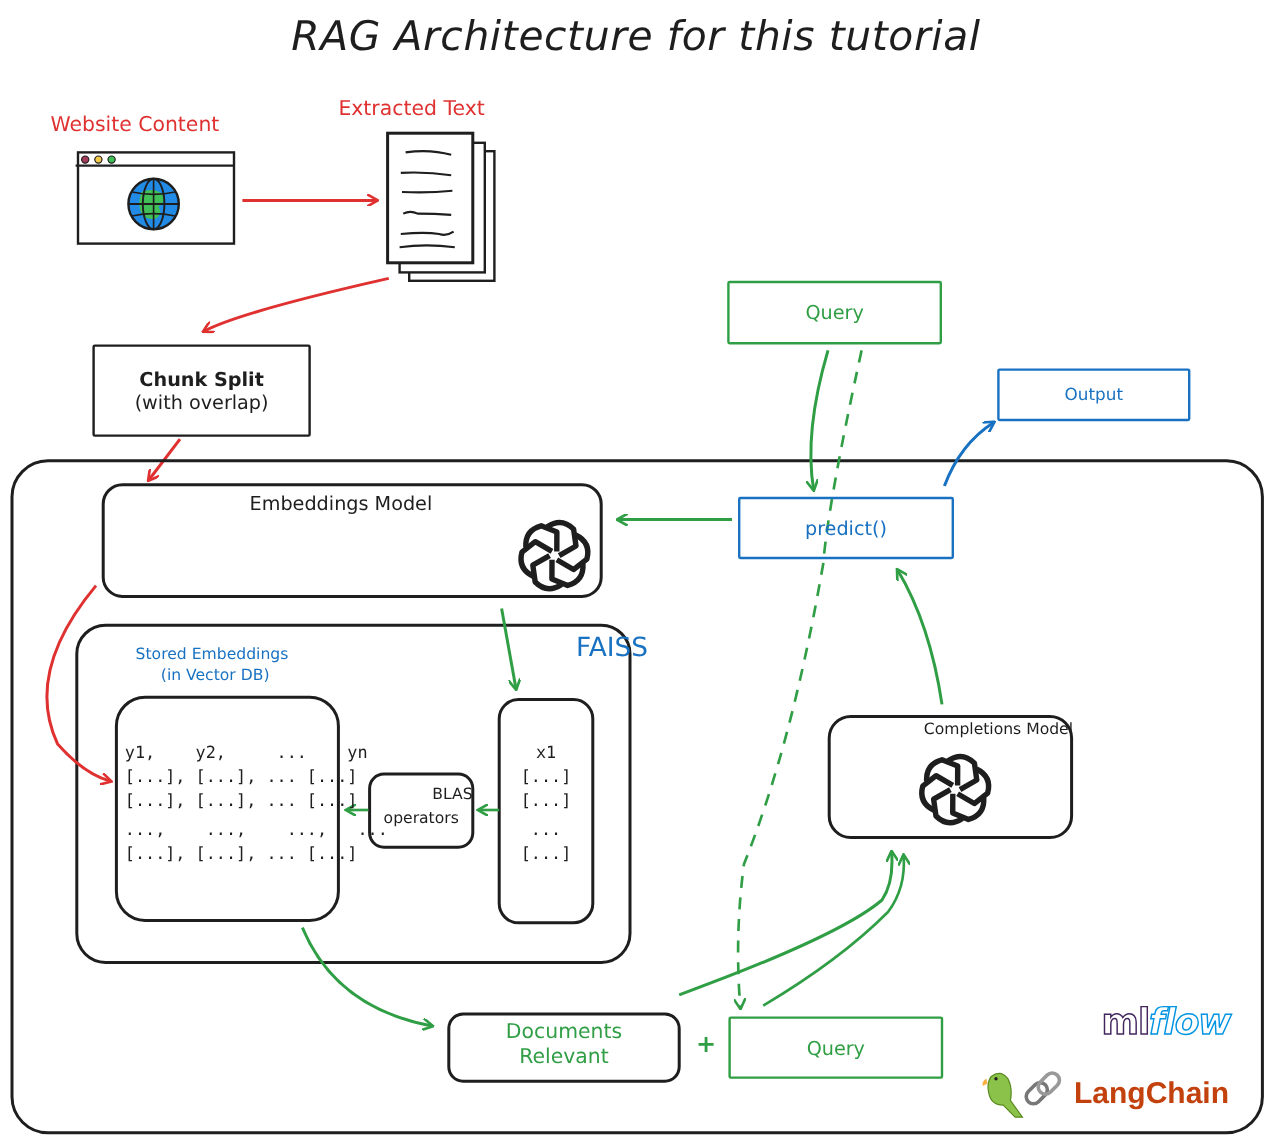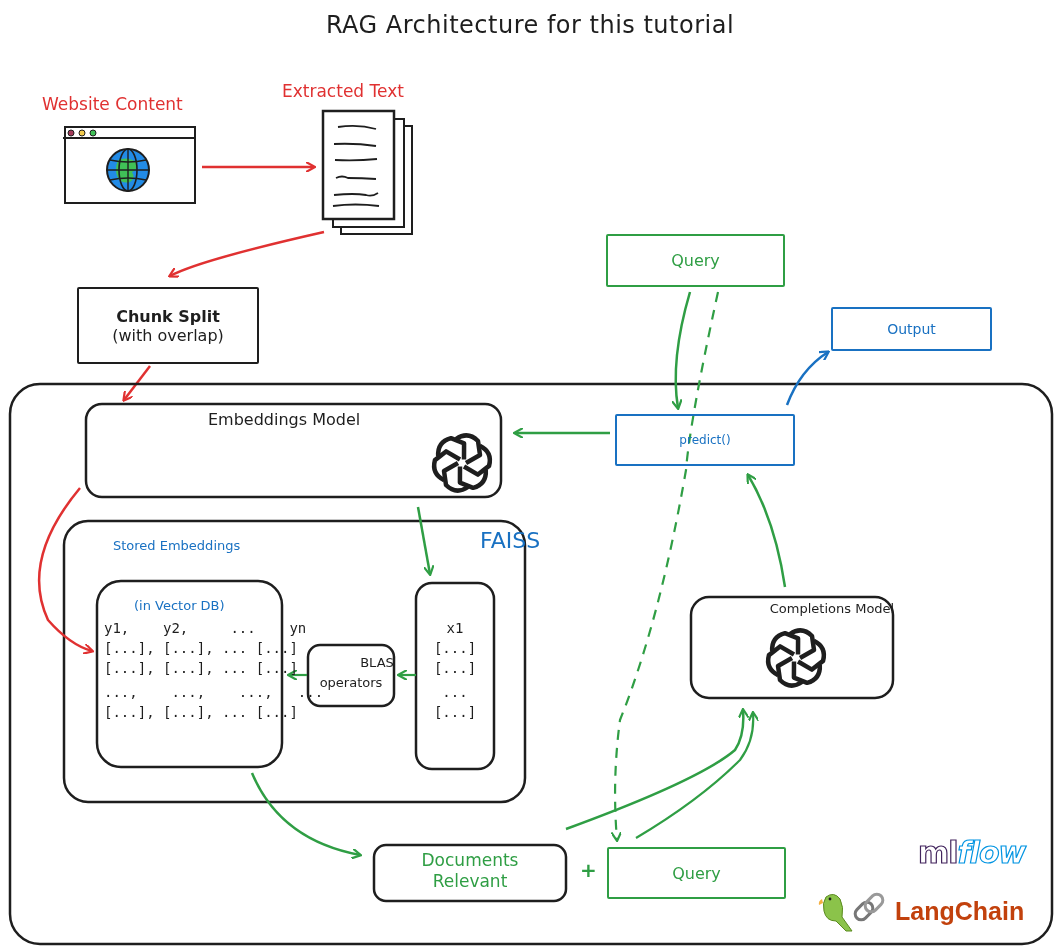--- a/index.html
+++ b/index.html
@@ -1,20 +1,20 @@
 <!DOCTYPE html>
 <html><head>
 <meta charset="utf-8">
 <style>
   html, body { margin:0; padding:0; background:#ffffff; }
   body { width:1060px; height:952px; position:relative; overflow:hidden;
          font-family:"DejaVu Sans", sans-serif; }
   svg#diagram { position:absolute; left:0; top:0; }
   .lbl { position:absolute; white-space:nowrap; text-align:center; line-height:1.25; }
-  .title { font-size:24px; color:#1e1e1e; letter-spacing:0.5px; }
+  .title { font-size:34px; color:#1e1e1e; letter-spacing:0.5px;font-style:italic; }
   .red { color:#e03131; }
   .green { color:#2f9e44; }
   .blue { color:#1971c2; }
   .dark { color:#1e1e1e; }
   .box { position:absolute; box-sizing:border-box; border-radius:2px; background:transparent; }
   .bk { border:2.5px solid #1e1e1e; }
   .gr { border:2.5px solid #2f9e44; }
   .bl { border:2.5px solid #1971c2; }
   .center { display:flex; align-items:center; justify-content:center; flex-direction:column; }
   .mono { font-family:"DejaVu Sans Mono", monospace; }
@@ -149,28 +149,28 @@
 
 <div class="box gr center" style="left:606px; top:234px; width:179px; height:53px;">
   <span class="green" style="font-size:16px;">Query</span>
 </div>
 
 <div class="box bl center" style="left:831px; top:307px; width:161px; height:44px;">
   <span class="blue" style="font-size:14px;">Output</span>
 </div>
 
 <div class="box bl center" style="left:615px; top:414px; width:180px; height:52px;">
-  <span class="blue" style="font-size:12px;">predict()</span>
+  <span class="blue" style="font-size:16px;">predict()</span>
 </div>
 
 <div class="lbl dark" style="left:208px; top:410px; font-size:16px;">Embeddings Model</div>
 
 <div class="lbl blue" style="left:447px; top:527px; font-size:22px;margin-left:33px;">FAISS</div>
 <div class="lbl blue" style="left:113px; top:538px; font-size:13px;">Stored Embeddings</div>
-<div class="lbl blue" style="left:134px; top:556px; font-size:13px;margin-top:42px;">(in Vector DB)</div>
+<div class="lbl blue" style="left:134px; top:556px; font-size:13px;">(in Vector DB)</div>
 
 <div class="lbl dark mono" style="left:104px; top:618px; font-size:14px; text-align:left; line-height:20px;">
   <div style="white-space:pre;">y1,    y2,     ...    yn</div>
   <div style="white-space:pre;">[...], [...], ... [...]</div>
   <div style="white-space:pre;">[...], [...], ... [...]</div>
   <div style="white-space:pre; margin-top:4px;">...,    ...,    ...,   ...</div>
   <div style="white-space:pre;">[...], [...], ... [...]</div>
 </div>
 
 <div class="lbl dark" style="left:308px; width:86px; top:655px; font-size:13px;margin-left:26px;">BLAS</div>

